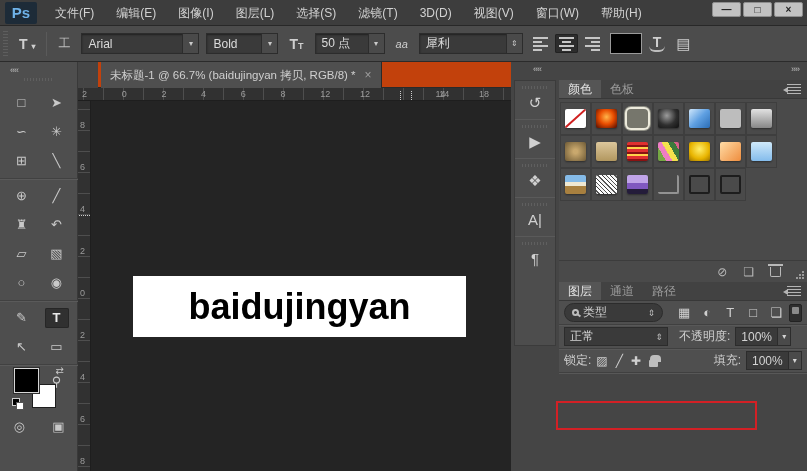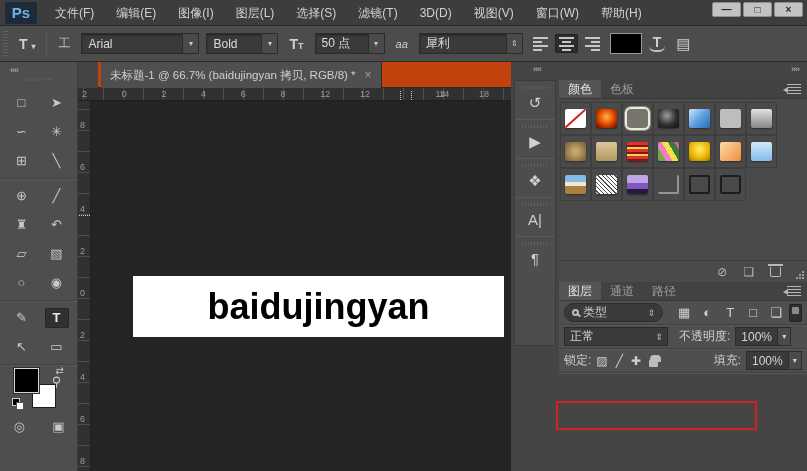--- a/index.html
+++ b/index.html
@@ -89,21 +89,21 @@
     background-position:5px 0; background-size:100% 100%; }
   .ruler-v { position:absolute; left:0; top:13px; width:13px; bottom:0; background:#313131;
     border-right:1px solid #1e1e1e;
     background-image:repeating-linear-gradient(180deg,#4e4e4e 0 1px,transparent 1px 21px);
     background-position:0 8px; }
   .ruler-num { position:absolute; color:#9c9c9c; font-size:9px; }
   .ruler-marker-h { position:absolute; top:3px; height:9px; width:12px;
     border-left:1px dotted #cfcfcf; border-right:1px dotted #cfcfcf; }
   .ruler-marker-v { position:absolute; left:1px; width:11px; height:1px;
     border-top:1px dotted #cfcfcf; }
-  .text-layer-box { position:absolute; left:55px; top:188px; width:371px; height:61px;
+  .text-layer-box { position:absolute; left:55px; top:188px; width:333px; height:61px;
     background:#ffffff; display:flex; align-items:center; justify-content:center; }
   .text-layer-box .txt { font-size:36px; font-weight:bold; color:#0c0c0c;
     letter-spacing:0; }
   
   .dock { position:absolute; left:511px; top:62px; right:0; bottom:0; background:#454545; }
   .dock-top { position:absolute; left:0; top:0; right:0; height:18px; }
   .dock-top .left-arrows { position:absolute; left:22px; top:2px; }
   .dock-top .right-arrows { position:absolute; right:8px; top:2px; }
   .icon-strip { position:absolute; left:3px; top:18px; width:42px; height:266px;
     background:#4d4d4d; border:1px solid #3b3b3b; }

